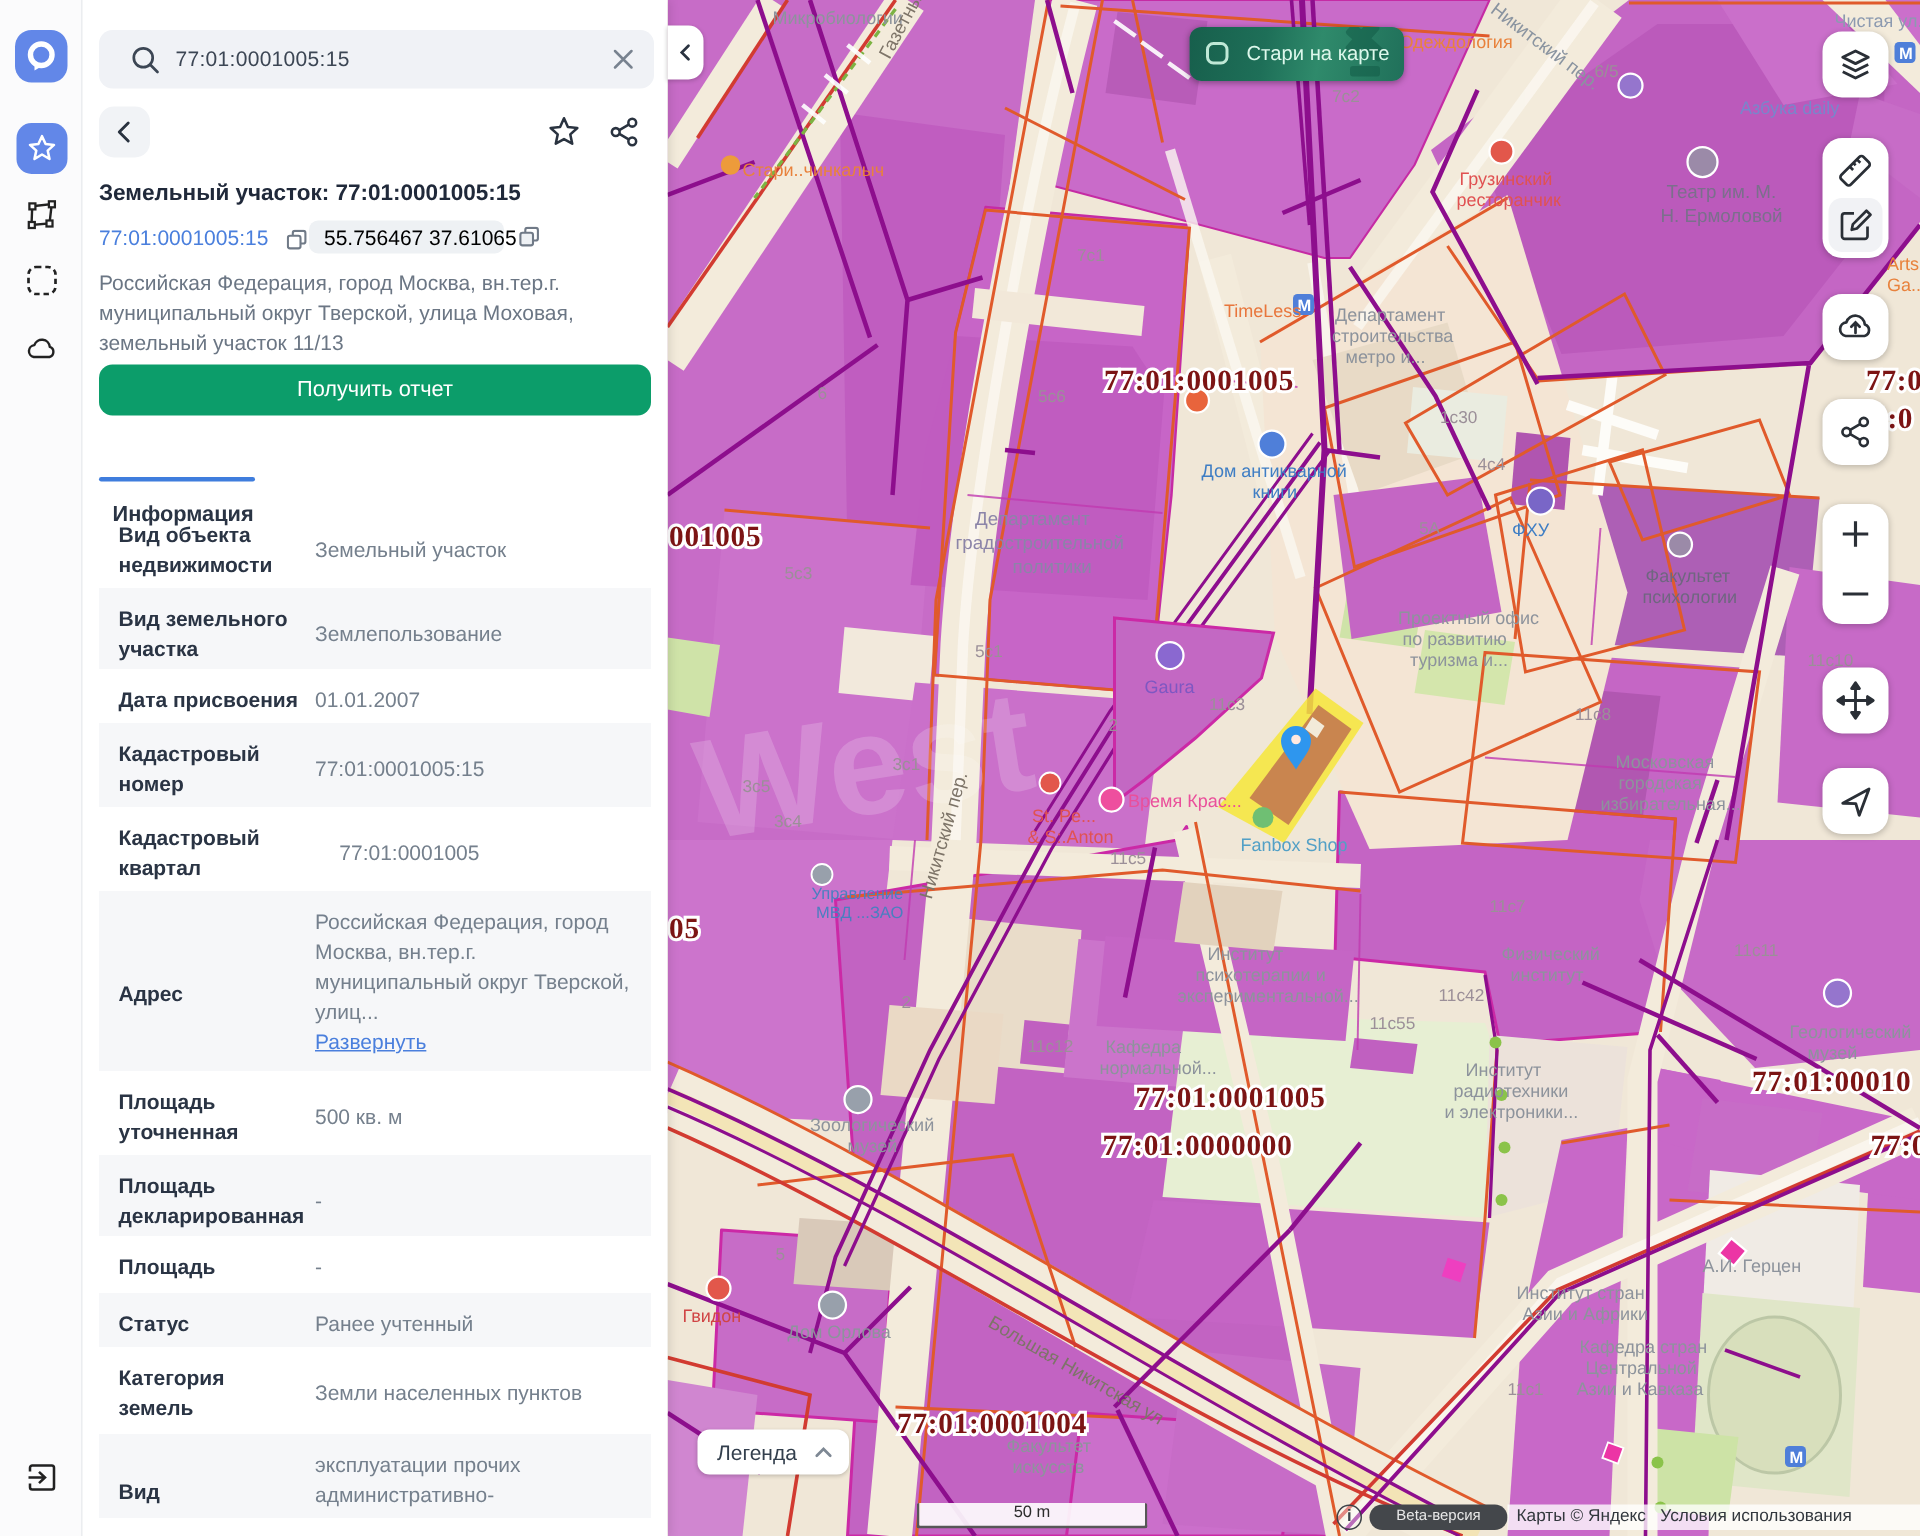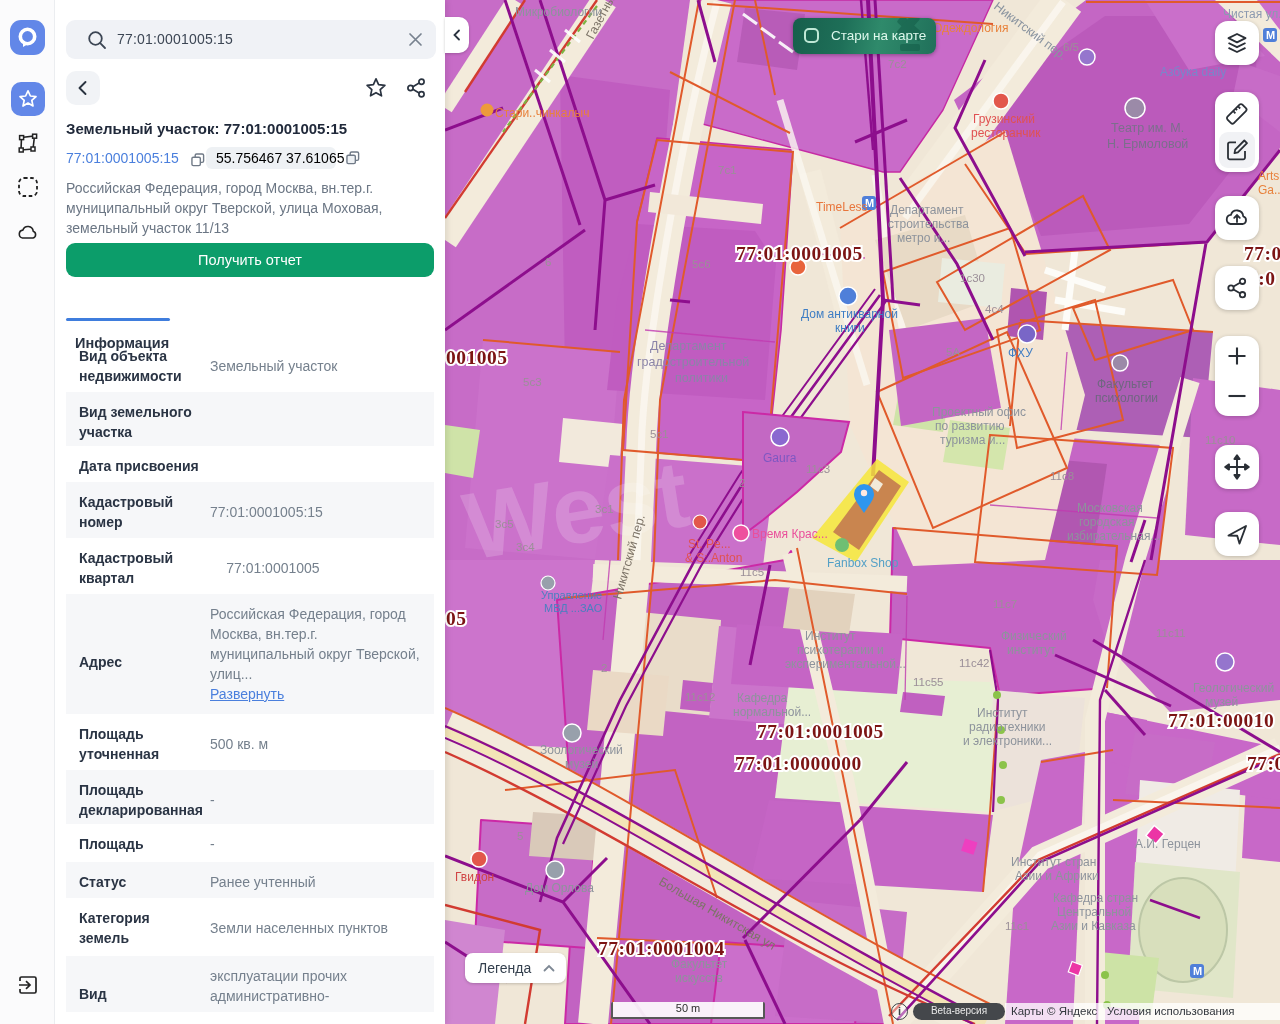--- a/index.html
+++ b/index.html
@@ -496,22 +496,23 @@
     <div class="report">Получить отчет</div>
     <div class="tab">Информация</div>
     <div class="tabline"></div>
     <div class="rows">
       <div class="row" style="height:56px;">
           <div class="k">Вид объекта недвижимости</div>
           <div class="v" style="padding-top:20px;">Земельный участок</div>
         </div>
       <div class="row alt" style="height:54px;">
           <div class="k">Вид земельного участка</div>
-        </div>
-      <div class="row" style="height:36px;flex-direction:column;">
+          <div class="v" style="padding-top:20px;">Землепользование</div>
+        </div>
+      <div class="row" style="height:36px;">
           <div class="k" style="white-space:nowrap;">Дата присвоения</div>
           <div class="v">01.01.2007</div>
         </div>
       <div class="row alt" style="height:56px;">
           <div class="k">Кадастровый номер</div>
           <div class="v" style="padding-top:20px;">77:01:0001005:15</div>
         </div>
       <div class="row" style="height:56px;gap:26px;">
           <div class="k">Кадастровый квартал</div>
           <div class="v" style="padding-top:20px;">77:01:0001005</div>

